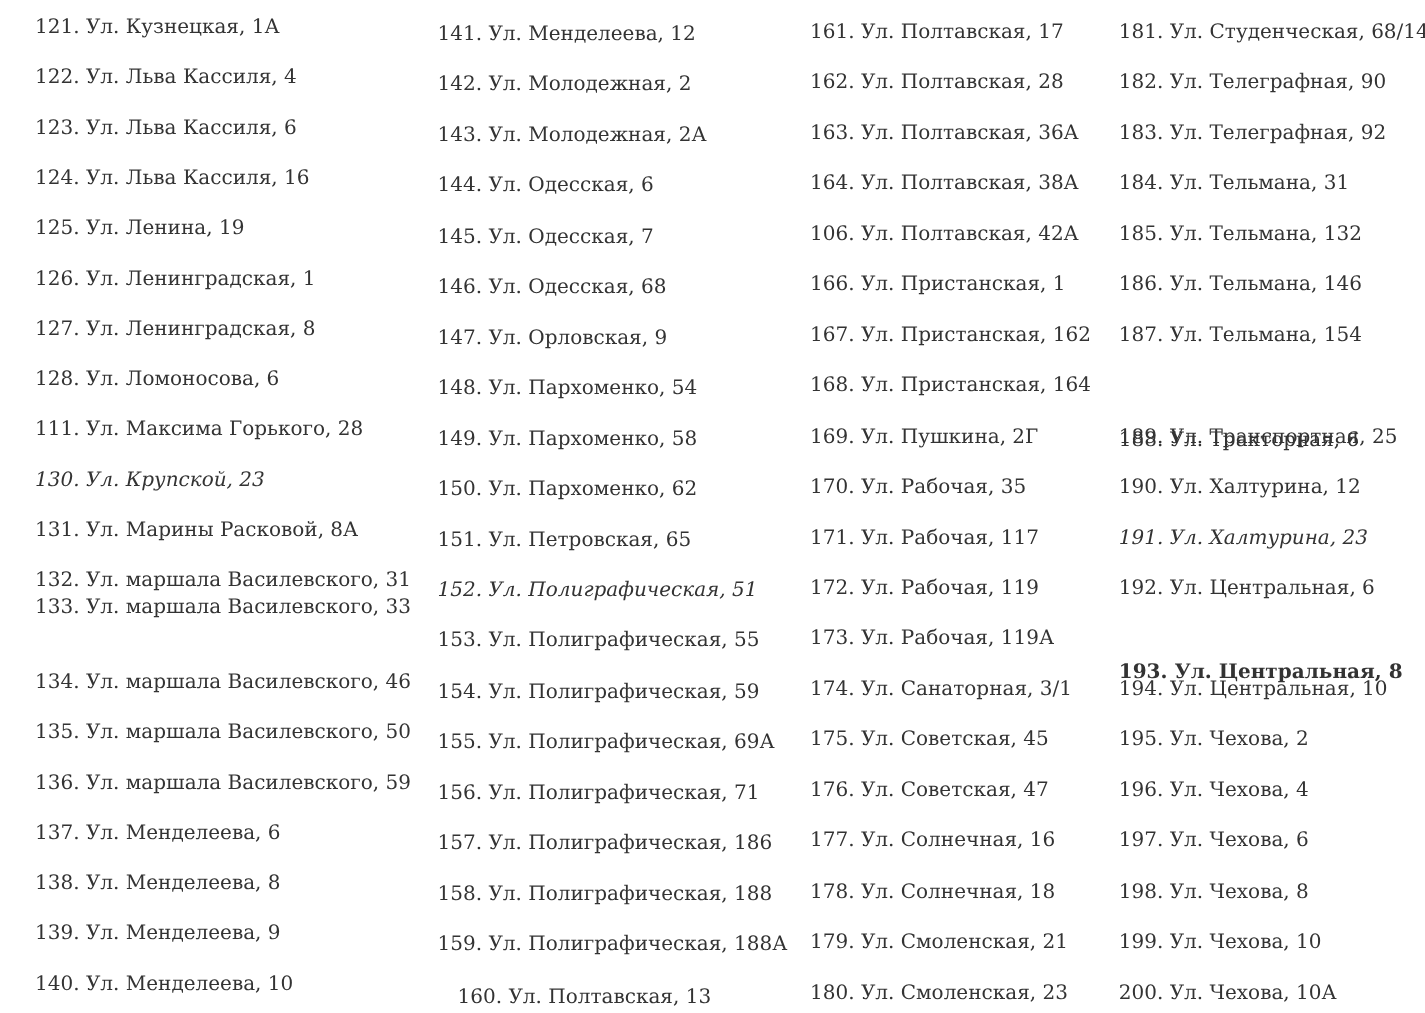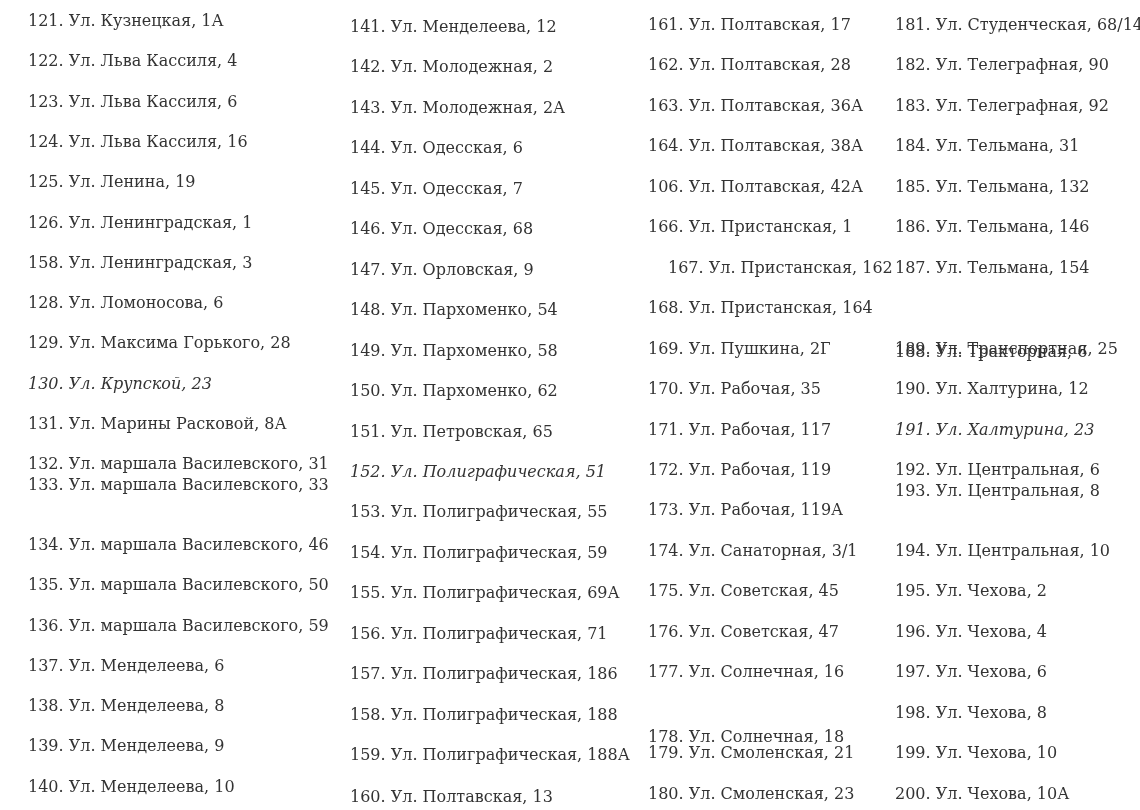--- a/index.html
+++ b/index.html
@@ -12,23 +12,23 @@
 </head>
 <body>
 
 <ul class="col" id="c1">
     <li style="top: 11px;">121. Ул. Кузнецкая, 1А</li>
     <li style="top: 51.3px;">122. Ул. Льва Кассиля, 4</li>
     <li style="top: 91.6px;">123. Ул. Льва Кассиля, 6</li>
     <li style="top: 131.9px;">124. Ул. Льва Кассиля, 16</li>
     <li style="top: 172.2px;">125. Ул. Ленина, 19</li>
     <li style="top: 212.5px;">126. Ул. Ленинградская, 1</li>
-    <li style="top: 252.8px;">158. Ул. Ленинградская, 3</li>
+    <li style="top: 252.8px;">127. Ул. Ленинградская, 8</li>
     <li style="top: 293.1px;">128. Ул. Ломоносова, 6</li>
-    <li style="top: 333.4px;">129. Ул. Максима Горького, 28</li>
+    <li style="top: 333.4px;">111. Ул. Максима Горького, 28</li>
     <li style="top: 373.7px; font-style: italic;">130. Ул. Крупской, 23</li>
     <li style="top: 414px; text-align: right;">131. Ул. Марины Расковой, 8А</li>
     <li style="top: 454.3px;">132. Ул. маршала Василевского, 31</li>
     <li style="top: 475px;">133. Ул. маршала Василевского, 33</li>
     <li style="top: 534.9px;">134. Ул. маршала Василевского, 46</li>
     <li style="top: 575.2px;">135. Ул. маршала Василевского, 50</li>
     <li style="top: 615.5px;">136. Ул. маршала Василевского, 59</li>
     <li style="top: 655.8px;">137. Ул. Менделеева, 6</li>
     <li style="top: 696.1px;">138. Ул. Менделеева, 8</li>
     <li style="top: 736.4px;">139. Ул. Менделеева, 9</li>
@@ -47,58 +47,58 @@
     <li style="top: 381.05px;">150. Ул. Пархоменко, 62</li>
     <li style="top: 421.5px;">151. Ул. Петровская, 65</li>
     <li style="top: 461.95px; font-style: italic;">152. Ул. Полиграфическая, 51</li>
     <li style="top: 502.4px;">153. Ул. Полиграфическая, 55</li>
     <li style="top: 542.85px;">154. Ул. Полиграфическая, 59</li>
     <li style="top: 583.3px;">155. Ул. Полиграфическая, 69А</li>
     <li style="top: 623.75px;">156. Ул. Полиграфическая, 71</li>
     <li style="top: 664.2px;">157. Ул. Полиграфическая, 186</li>
     <li style="top: 704.65px;">158. Ул. Полиграфическая, 188</li>
     <li style="top: 745.1px;">159. Ул. Полиграфическая, 188А</li>
-    <li style="top: 787px;">160. Ул. Полтавская, 13</li>
+    <li style="top: 787px; margin-left: 16px;">160. Ул. Полтавская, 13</li>
   </ul>
 <ul class="col" id="c3">
     <li style="top: 15px;">161. Ул. Полтавская, 17</li>
     <li style="top: 55.45px;">162. Ул. Полтавская, 28</li>
     <li style="top: 95.9px;">163. Ул. Полтавская, 36А</li>
     <li style="top: 136.35px;">164. Ул. Полтавская, 38А</li>
     <li style="top: 176.8px;">106. Ул. Полтавская, 42А</li>
     <li style="top: 217.25px;">166. Ул. Пристанская, 1</li>
-    <li style="top: 257.7px; margin-left: 20px;">167. Ул. Пристанская, 162</li>
+    <li style="top: 257.7px;">167. Ул. Пристанская, 162</li>
     <li style="top: 298.15px;">168. Ул. Пристанская, 164</li>
     <li style="top: 338.6px;">169. Ул. Пушкина, 2Г</li>
     <li style="top: 379.05px;">170. Ул. Рабочая, 35</li>
     <li style="top: 419.5px;">171. Ул. Рабочая, 117</li>
     <li style="top: 459.95px;">172. Ул. Рабочая, 119</li>
     <li style="top: 500.4px;">173. Ул. Рабочая, 119А</li>
     <li style="top: 540.85px;">174. Ул. Санаторная, 3/1</li>
     <li style="top: 581.3px;">175. Ул. Советская, 45</li>
     <li style="top: 621.75px;">176. Ул. Советская, 47</li>
     <li style="top: 662.2px;">177. Ул. Солнечная, 16</li>
-    <li style="top: 702.65px; margin-top: 24px;">178. Ул. Солнечная, 18</li>
+    <li style="top: 702.65px;">178. Ул. Солнечная, 18</li>
     <li style="top: 743.1px;">179. Ул. Смоленская, 21</li>
     <li style="top: 783.55px;">180. Ул. Смоленская, 23</li>
   </ul>
 <ul class="col" id="c4">
     <li style="top: 15px;">181. Ул. Студенческая, 68/14</li>
     <li style="top: 55.45px;">182. Ул. Телеграфная, 90</li>
     <li style="top: 95.9px;">183. Ул. Телеграфная, 92</li>
     <li style="top: 136.35px;">184. Ул. Тельмана, 31</li>
     <li style="top: 176.8px;">185. Ул. Тельмана, 132</li>
     <li style="top: 217.25px;">186. Ул. Тельмана, 146</li>
     <li style="top: 257.7px;">187. Ул. Тельмана, 154</li>
     <li style="top: 298.15px; margin-top: 44px;">188. Ул. Тракторная, 6</li>
     <li style="top: 338.6px;">189. Ул. Транспортная, 25</li>
     <li style="top: 379.05px;">190. Ул. Халтурина, 12</li>
     <li style="top: 419.5px; font-style: italic;">191. Ул. Халтурина, 23</li>
     <li style="top: 459.95px;">192. Ул. Центральная, 6</li>
-    <li style="top: 481px;">193. Ул. Центральная, 8</li>
+    <li style="top: 527px; font-weight: bold;">193. Ул. Центральная, 8</li>
     <li style="top: 540.85px;">194. Ул. Центральная, 10</li>
     <li style="top: 581.3px;">195. Ул. Чехова, 2</li>
     <li style="top: 621.75px;">196. Ул. Чехова, 4</li>
     <li style="top: 662.2px;">197. Ул. Чехова, 6</li>
     <li style="top: 702.65px;">198. Ул. Чехова, 8</li>
     <li style="top: 743.1px;">199. Ул. Чехова, 10</li>
     <li style="top: 783.55px;">200. Ул. Чехова, 10А</li>
   </ul>
 
 </body></html>

